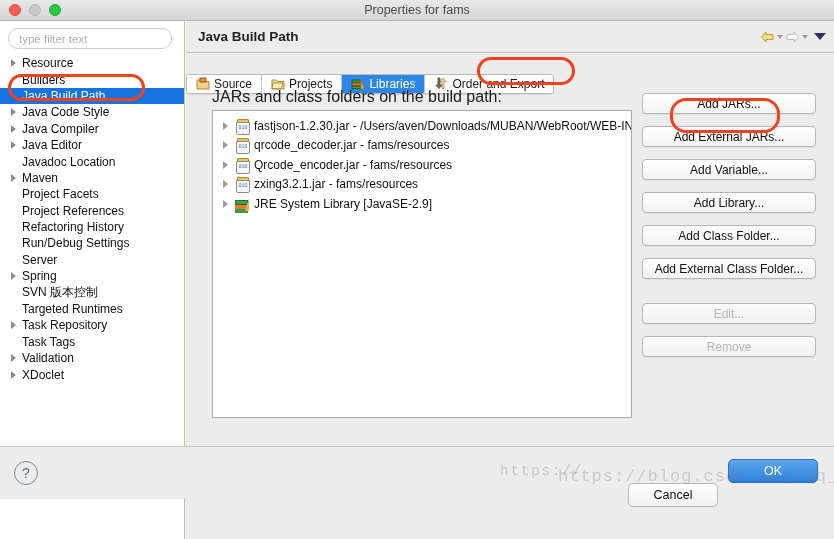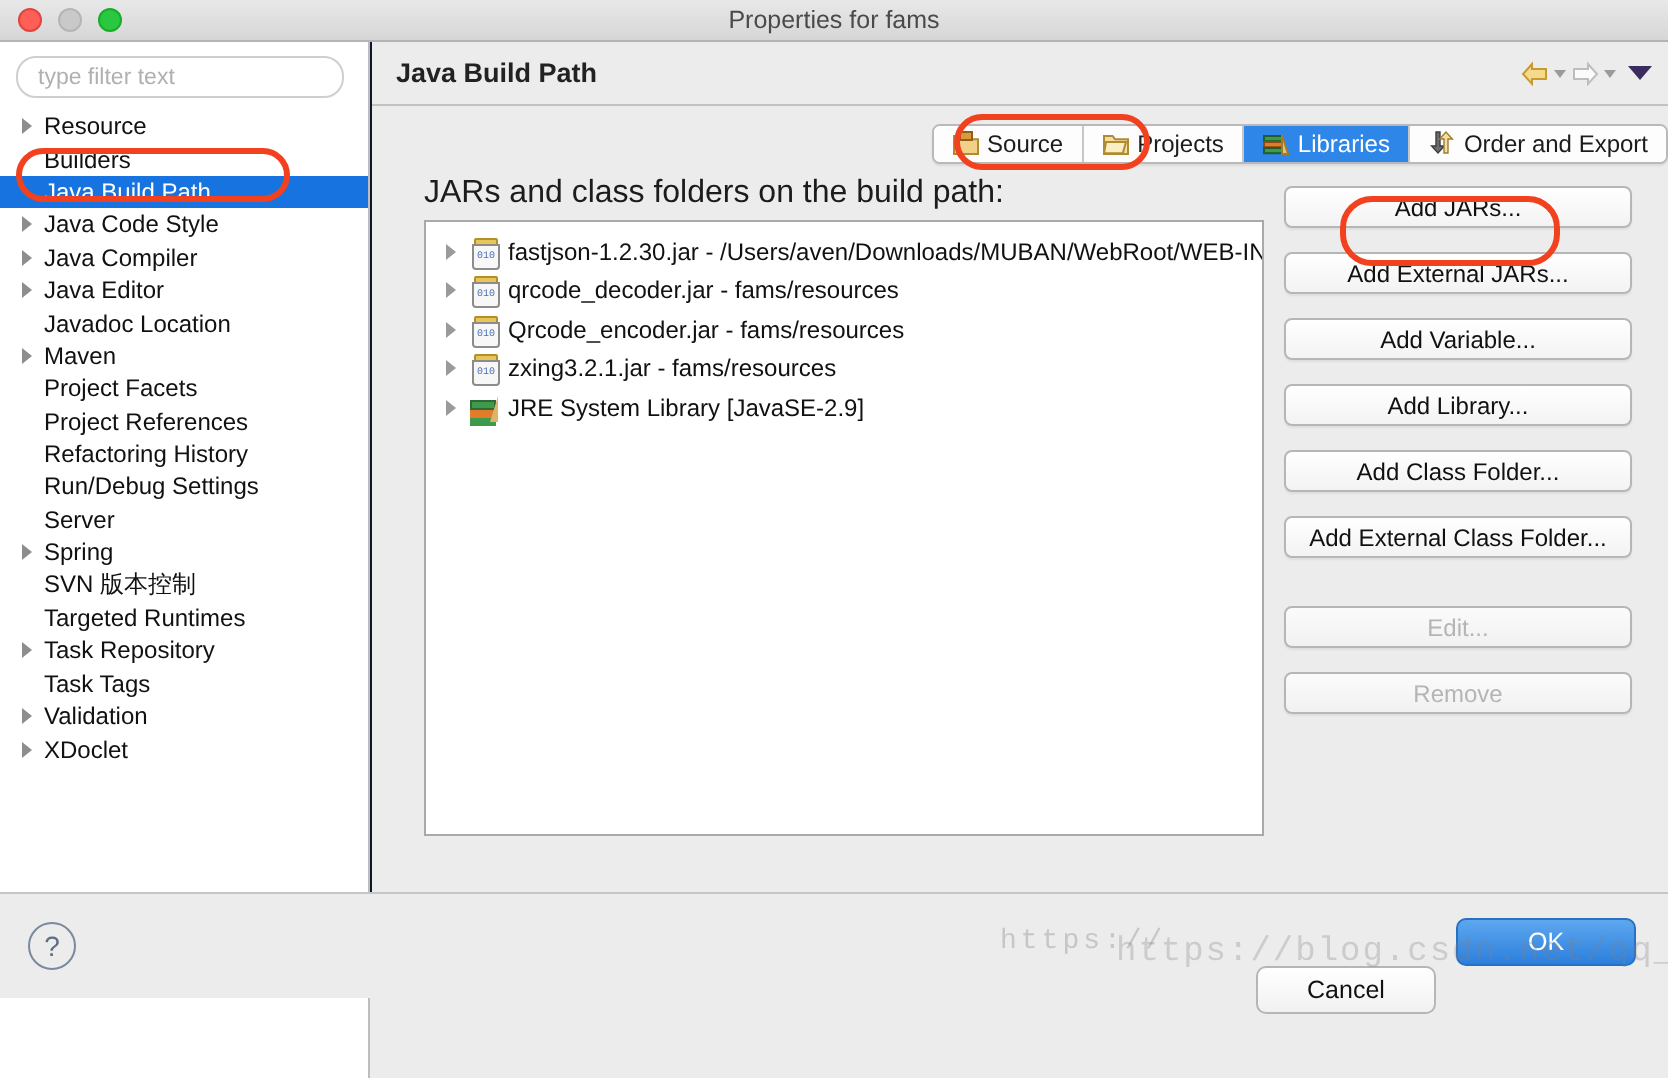--- a/index.html
+++ b/index.html
@@ -5,21 +5,21 @@
   * { box-sizing: border-box; margin: 0; padding: 0; }
   html, body {
     width: 834px; height: 539px;
     font-family: "Liberation Sans", sans-serif;
     overflow: hidden;
     background: #ececec;
   }
   #app {
     position: relative;
     width: 834px; height: 499px;
-    background: #0f172a;
+    background: #fef9c3;
   }
 
   
   .titlebar {
     position: absolute; left: 0; top: 0;
     width: 834px; height: 21px;
     background: linear-gradient(#e8e8e8, #d6d6d6);
     border-bottom: 1px solid #b4b4b4;
     display: flex; align-items: center;
   }
@@ -99,22 +99,22 @@
   .tri-menu {
     width: 0; height: 0;
     border-left: 6px solid transparent;
     border-right: 6px solid transparent;
     border-top: 7px solid #3b2b5e;
     margin-left: 4px;
   }
 
   
   .tabs-row {
-    display: flex; justify-content: flex-end;
-    margin-top: 9px;
+    display: flex; justify-content: flex-start;
+    margin-top: 21px;
   }
   .tabs {
     display: flex; border: 1px solid #b9b9b9; border-radius: 4px;
     overflow: hidden; background: #fff; height: 20px;
     box-shadow: 0 1px 1px rgba(0,0,0,.08);
   }
   .tab {
     display: flex; align-items: center; gap: 4px;
     padding: 0 9px; font-size: 12px; color: #1c1c1c;
     border-right: 1px solid #c6c6c6; cursor: default;

